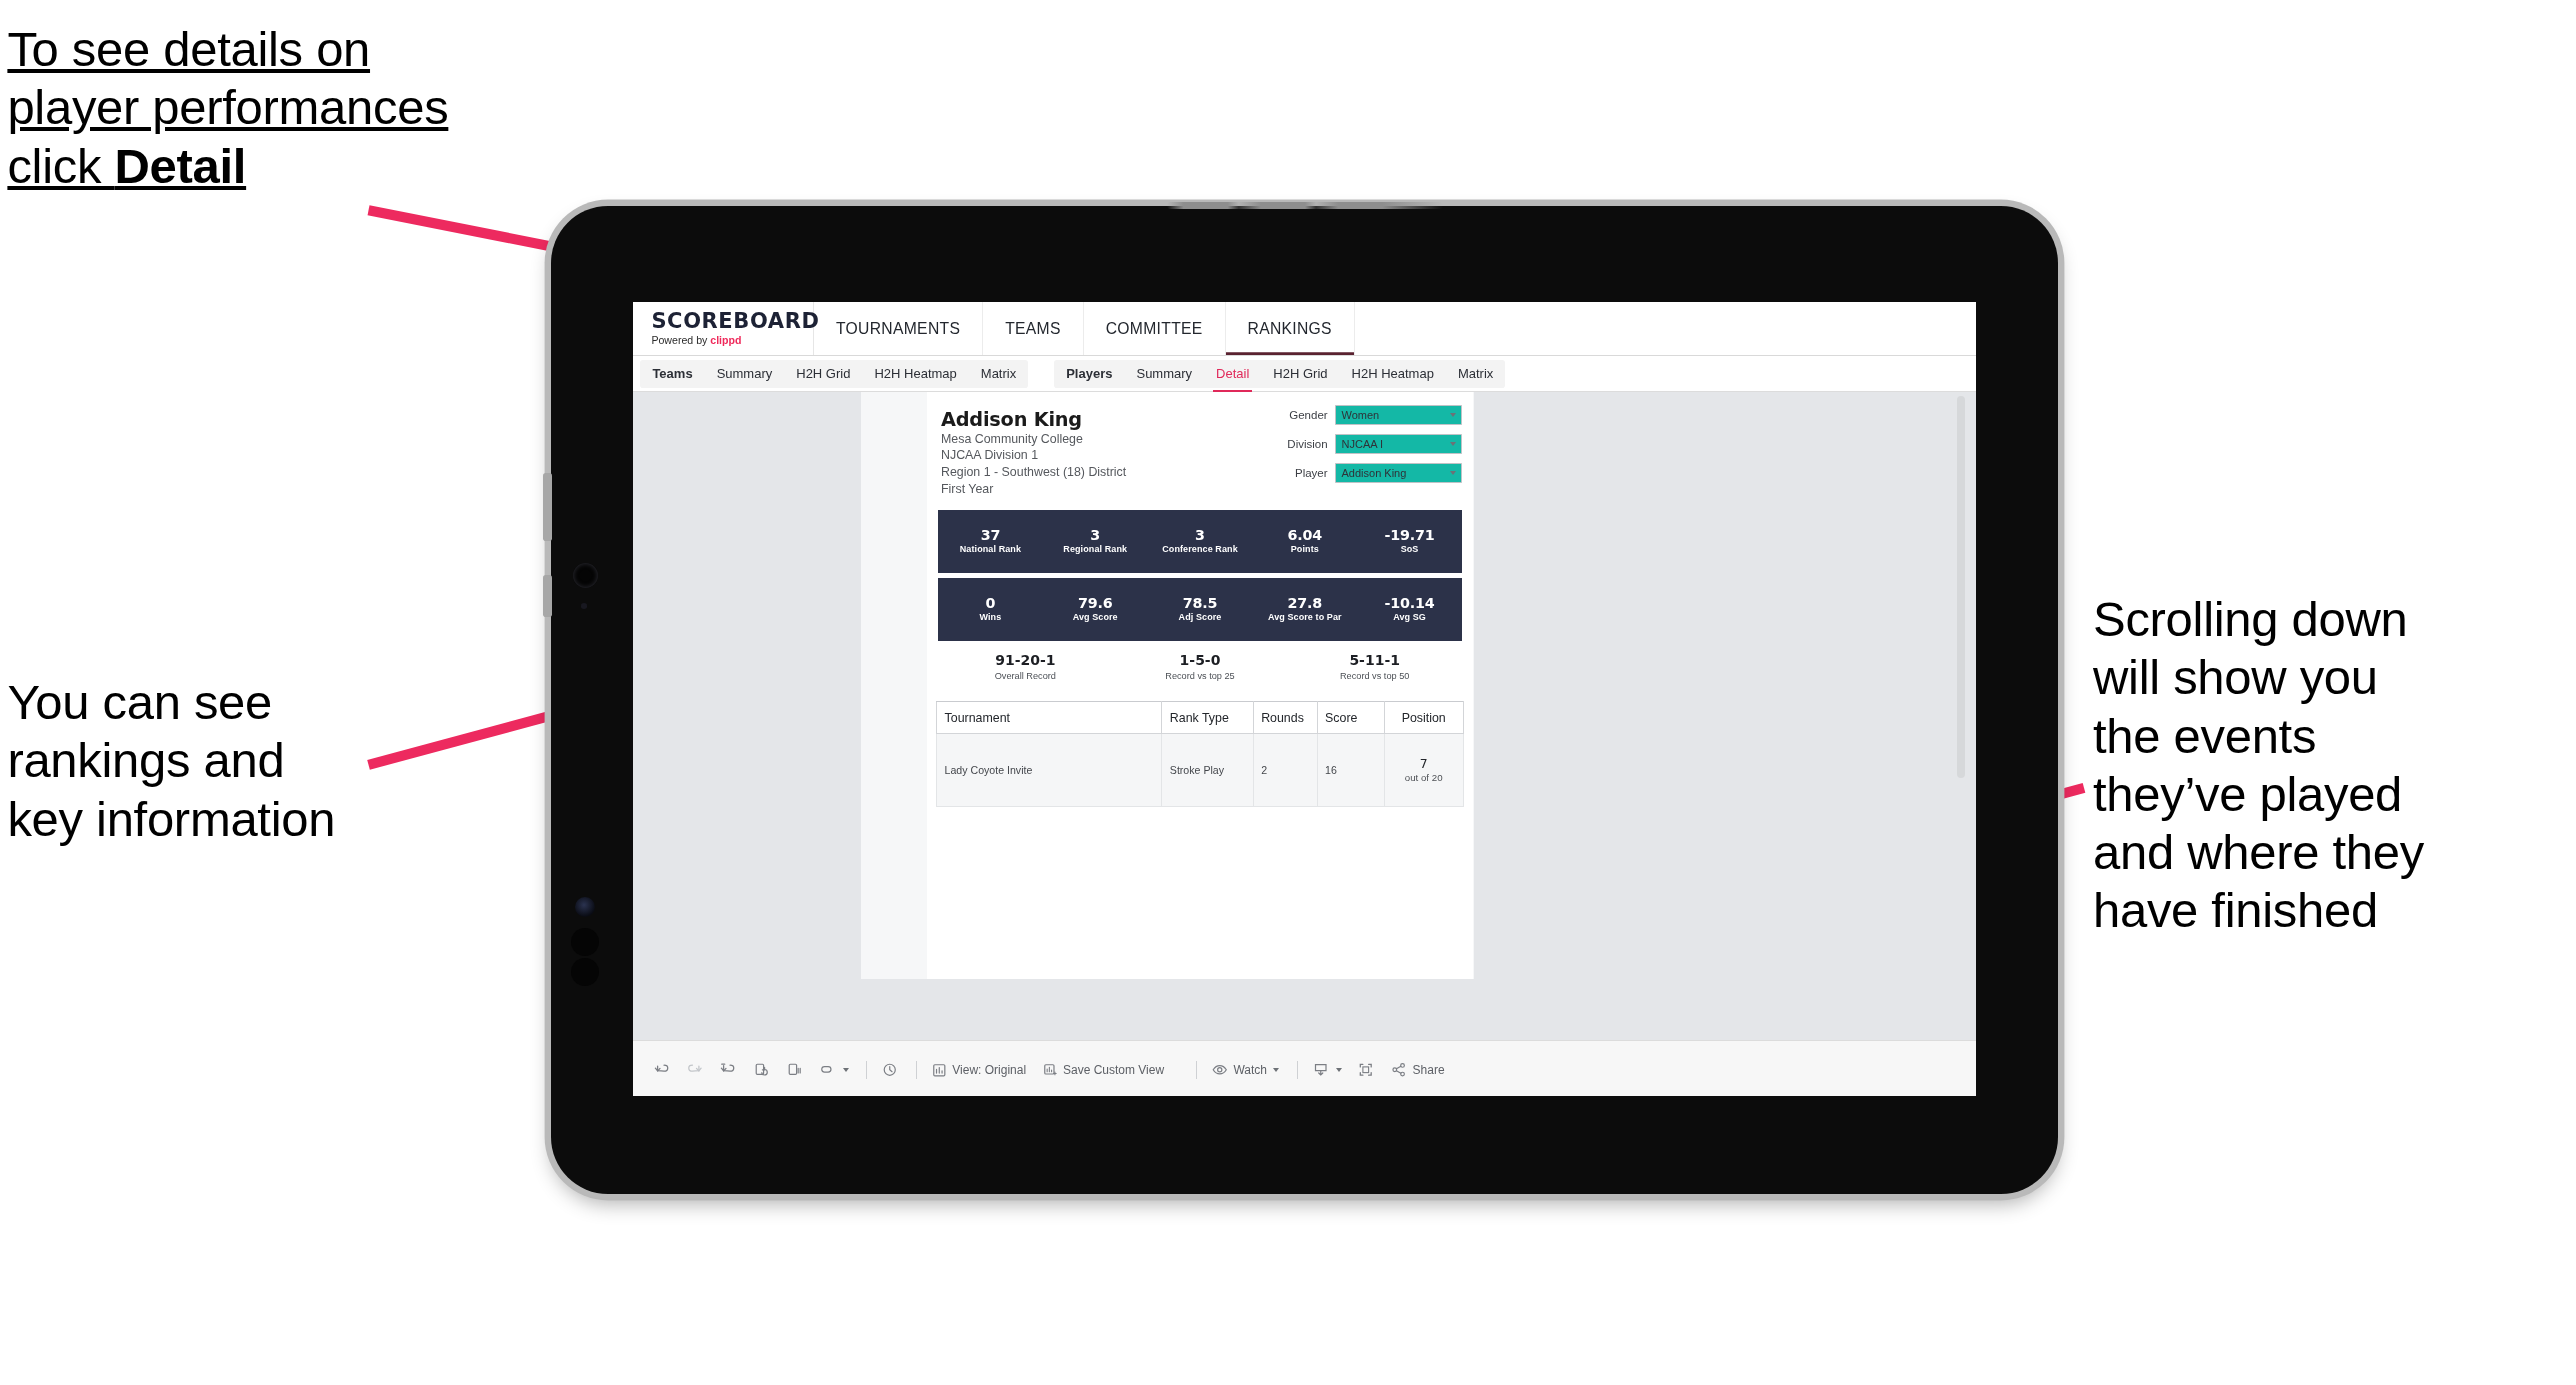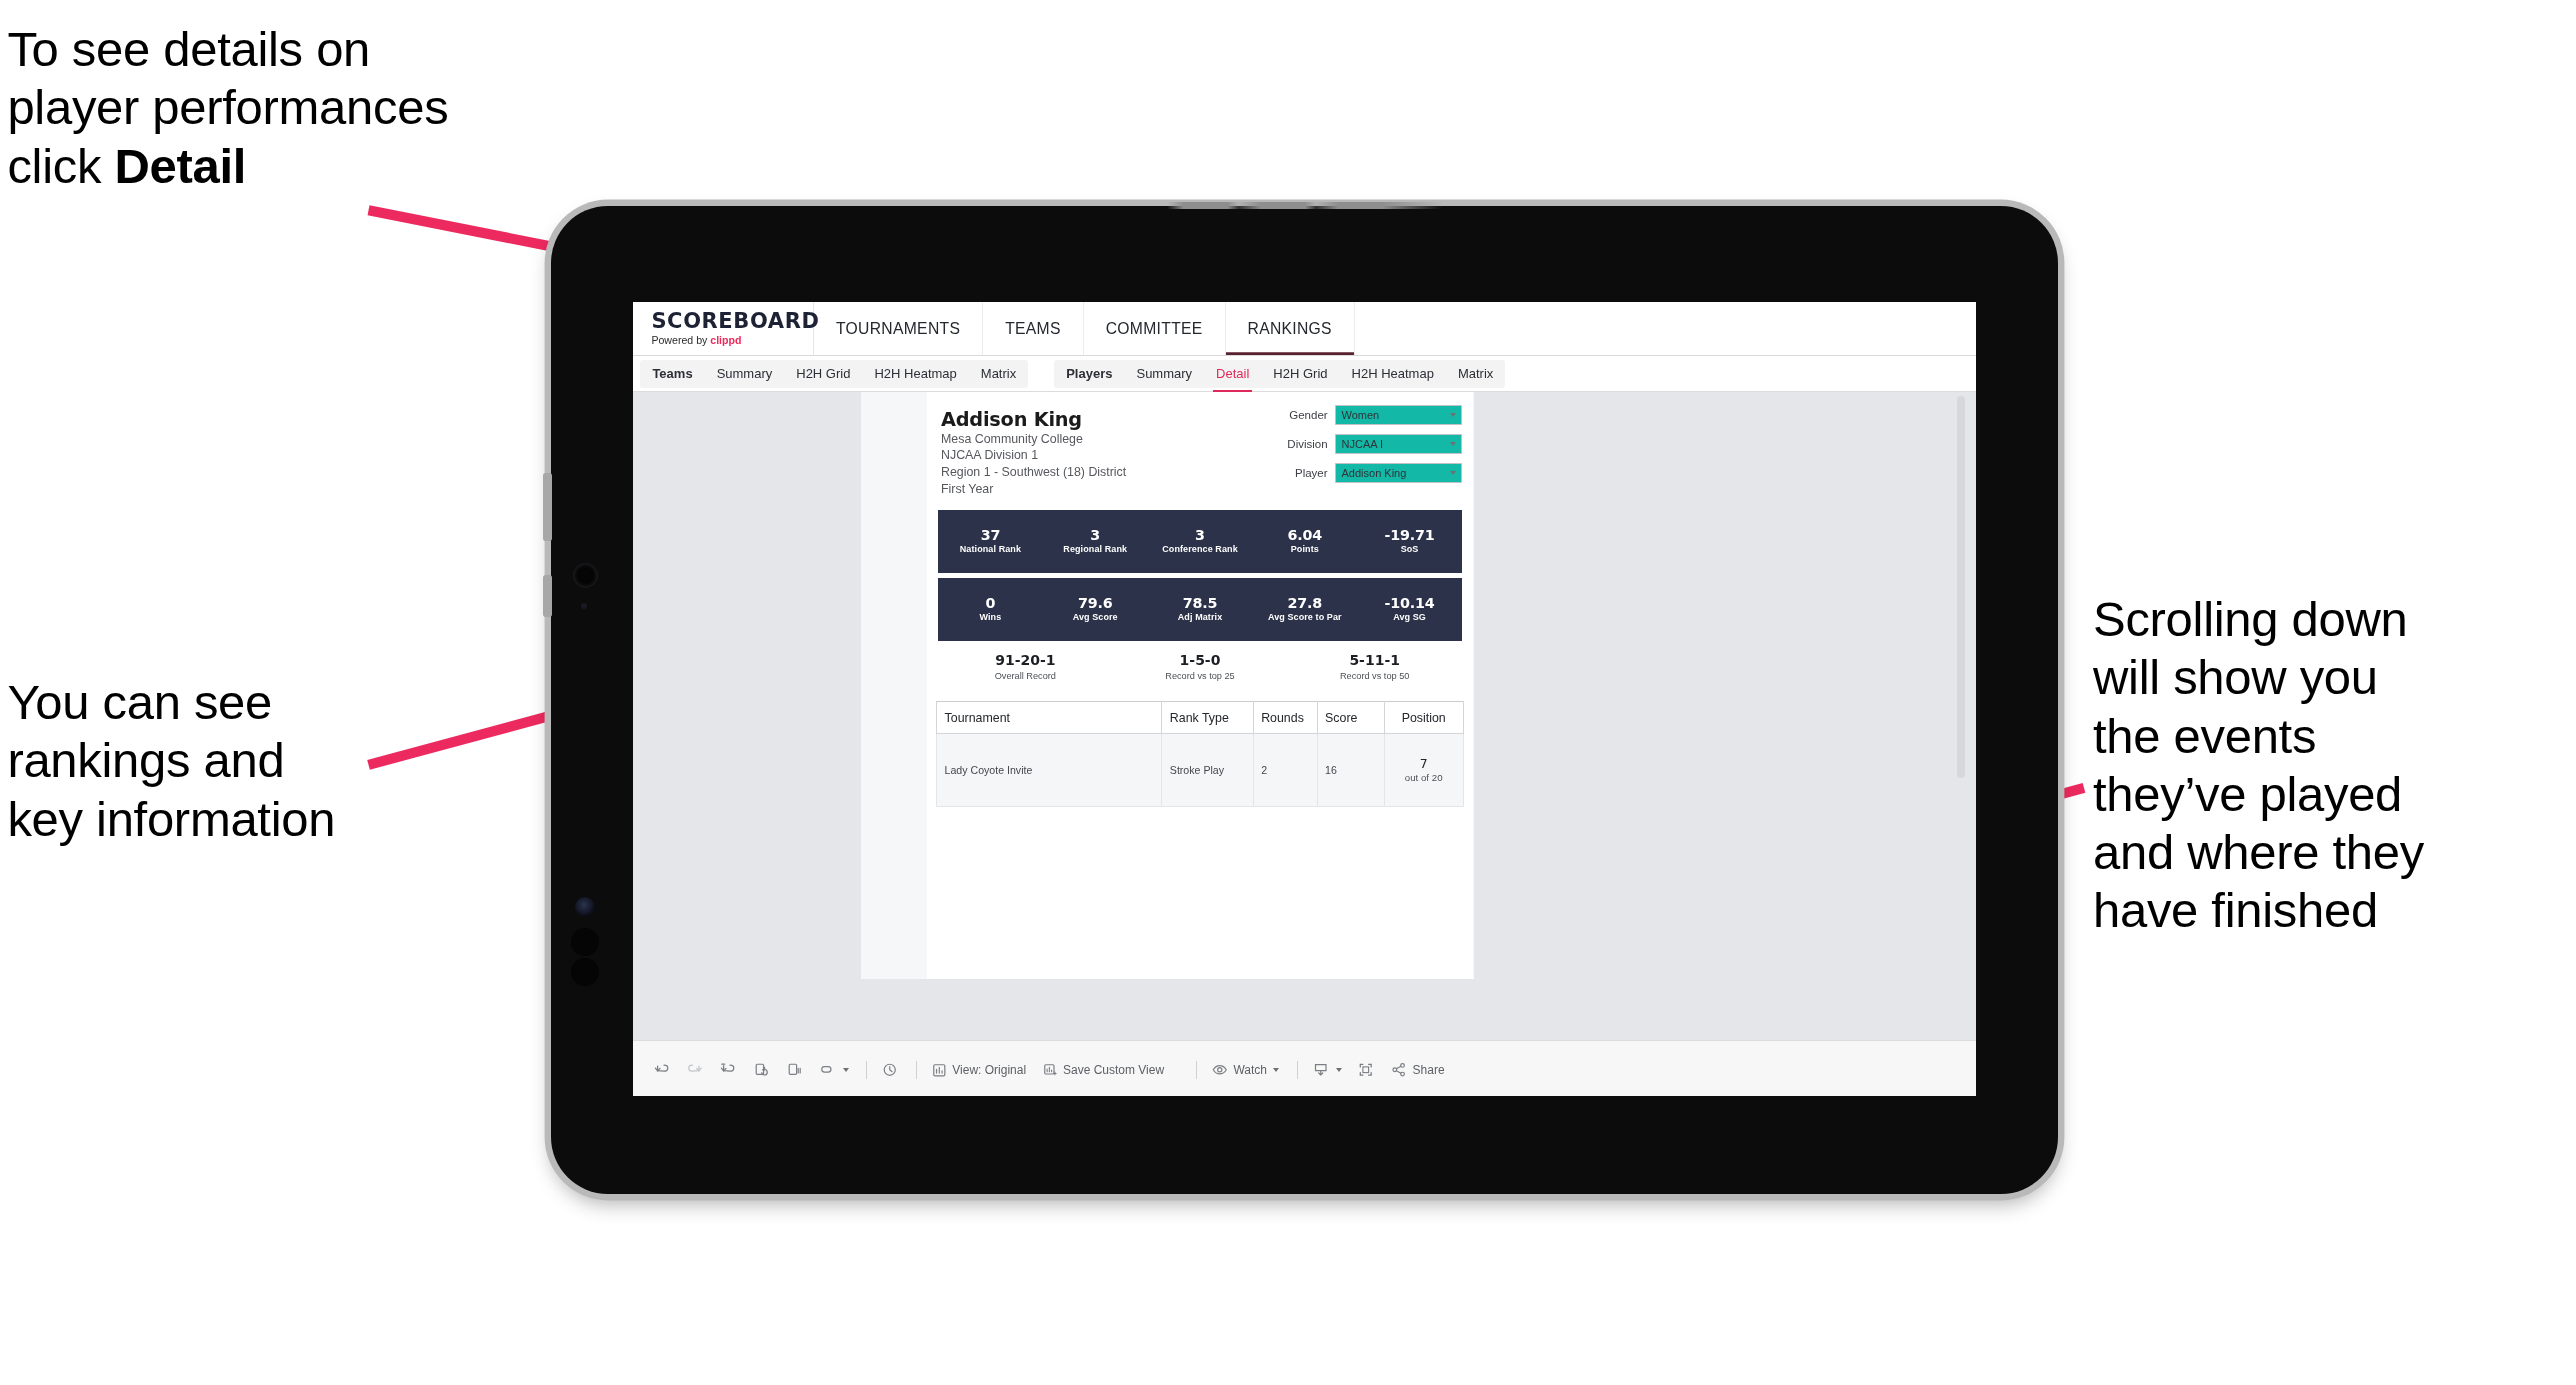--- a/index.html
+++ b/index.html
@@ -20,21 +20,21 @@
   .annot {
     position: absolute;
     color: #000000;
     font-family: "Liberation Sans", sans-serif;
     font-size: 49px;
     line-height: 1.19;
     letter-spacing: -0.3px;
     white-space: pre-line;
     font-weight: 400;
   }
-  #annot-detail { left: 7.4px; top: 20px; width: 590px; }
+  #annot-detail { left: 7.4px; top: 20px; width: 590px; text-decoration: underline; }
   #annot-rank   { left: 7.4px; top: 673px; width: 498px; }
   #annot-scroll { left: 2093px; top: 590px; width: 479px; }
   .annot b { font-weight: 700; }
 
   
   .arrow-svg {
     position: absolute;
     left: 0; top: 0;
     width: 2576px;
     height: 1386px;
@@ -543,21 +543,21 @@
             <div class="stat">
               <div class="stat-val">0</div>
               <div class="stat-lbl">Wins</div>
             </div>
             <div class="stat">
               <div class="stat-val">79.6</div>
               <div class="stat-lbl">Avg Score</div>
             </div>
             <div class="stat">
               <div class="stat-val">78.5</div>
-              <div class="stat-lbl">Adj Matrix</div>
+              <div class="stat-lbl">Adj Score</div>
             </div>
             <div class="stat">
               <div class="stat-val">27.8</div>
               <div class="stat-lbl">Avg Score to Par</div>
             </div>
             <div class="stat">
               <div class="stat-val">-10.14</div>
               <div class="stat-lbl">Avg SG</div>
             </div>
           </div>

